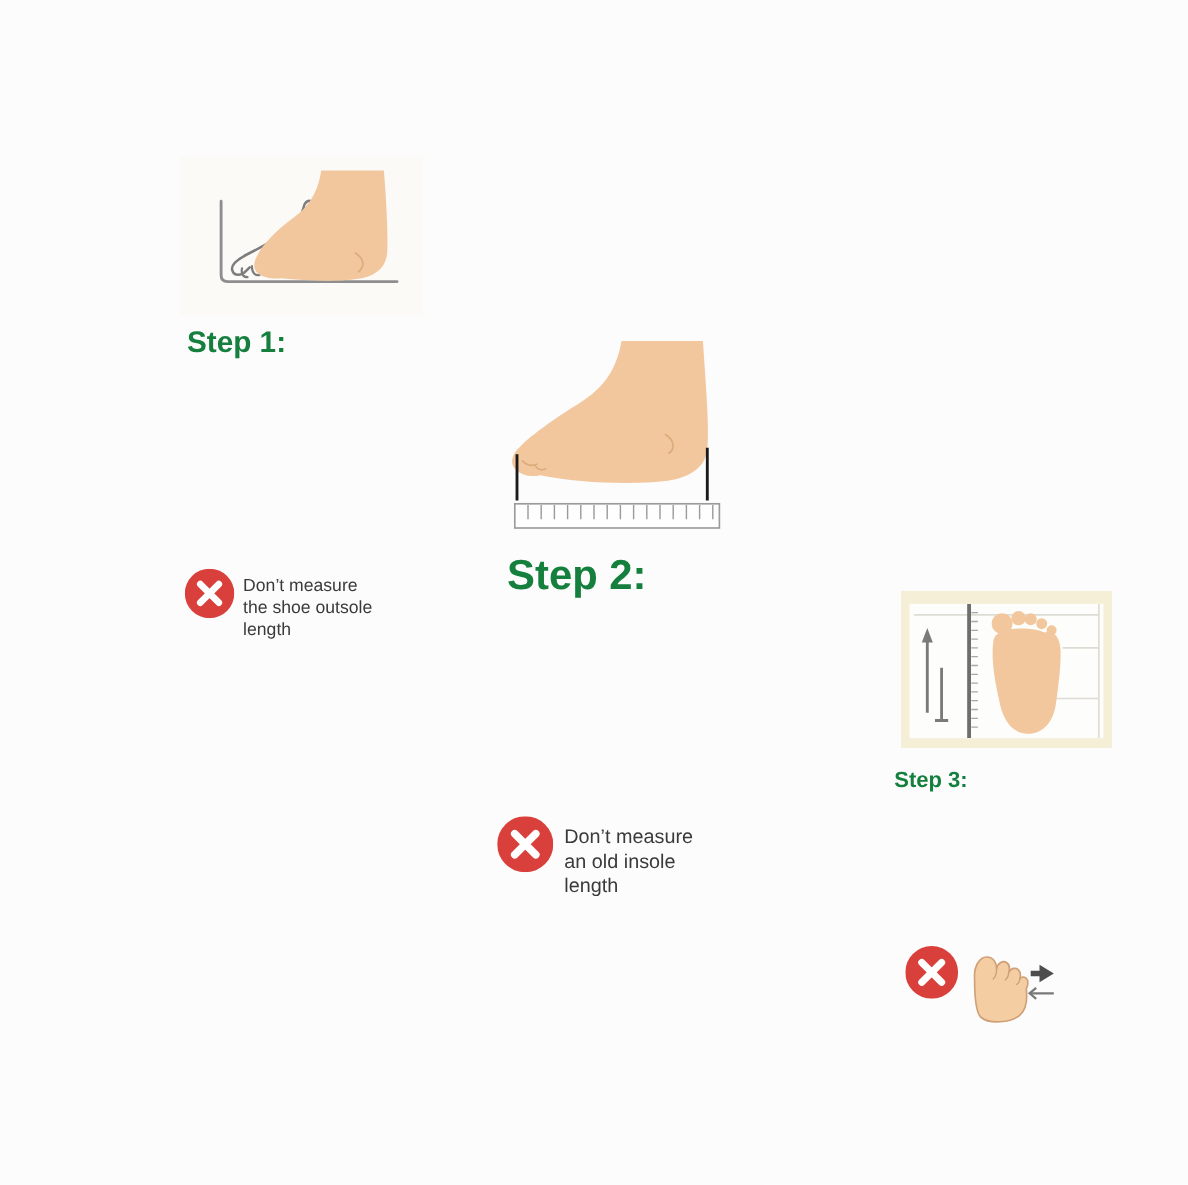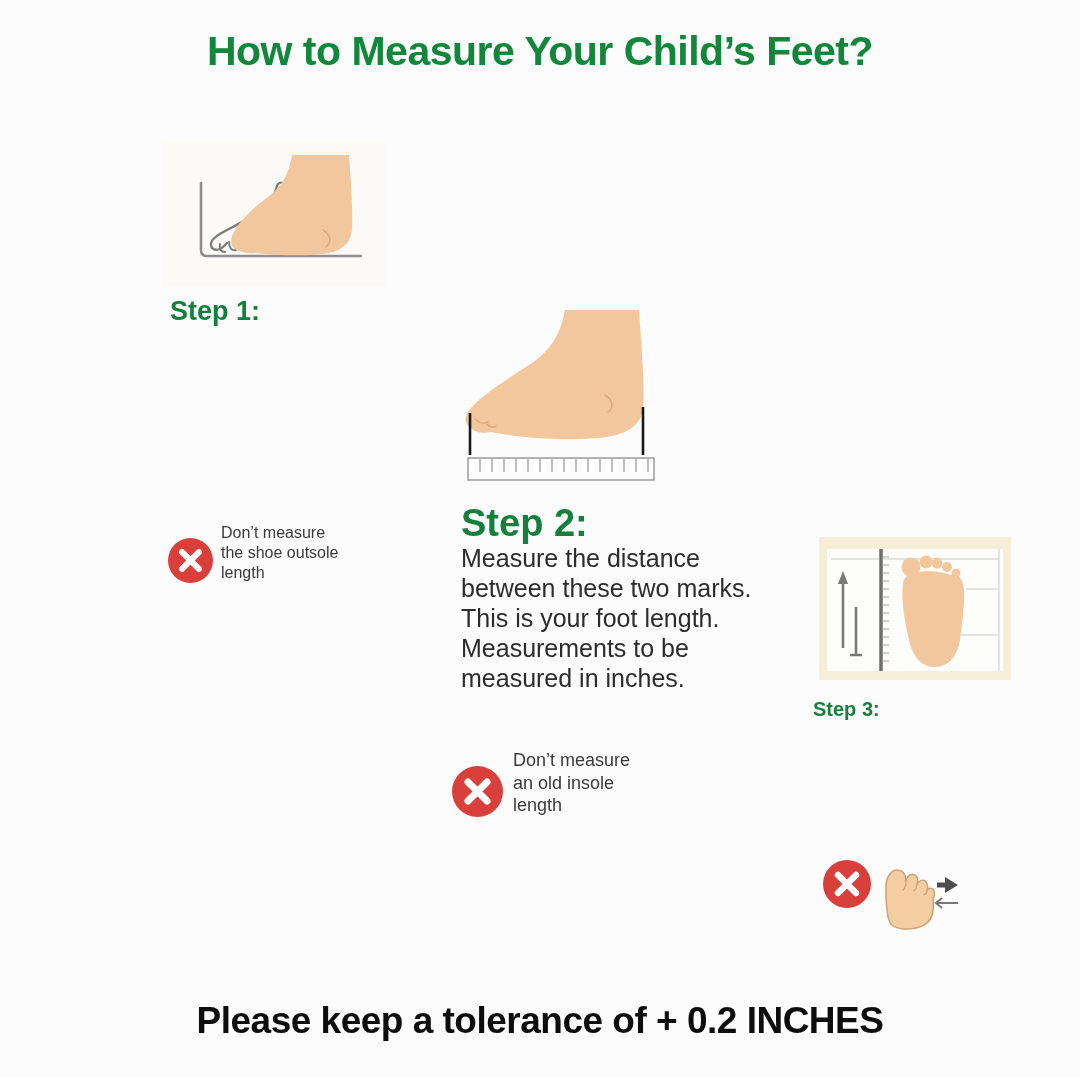--- a/index.html
+++ b/index.html
@@ -20,40 +20,39 @@
   .h1pos { left:170px; top:296px; font-size:27px; }
   .h2pos { left:461px; top:502px; font-size:38px; }
   .h3pos { left:813px; top:698px; font-size:20px; }
   .b1pos  { left:170px; top:335px; font-size:24px; line-height:29.5px; }
   .b1bpos { left:170px; top:424px; font-size:24px; line-height:29.5px; }
   .b2pos  { left:461px; top:543px; font-size:25px; line-height:30px; }
   .b3pos  { left:783px; top:740px; font-size:25px; line-height:31px; }
   .illus1 { left:163px; top:142px; width:222px; height:145px; }
   .illus2 { left:455px; top:303px; width:255px; height:182px; }
   .illus3 { left:819px; top:537px; width:192px; height:143px; }
-  .warning { display:flex; align-items:flex-end; }
+  .warning { display:flex; align-items:flex-start; }
   .w1pos { left:168px; top:517px; }
   .w2pos { left:452px; top:742px; }
   .wtext1 { margin-left:8px; padding-top:6px; font-size:16px; line-height:20px; color:#3a3a3a; }
   .wtext2 { margin-left:10px; padding-top:7px; font-size:18px; line-height:22.5px; color:#3a3a3a; }
   .x3 { left:823px; top:860px; }
   .footicon3 { left:879px; top:862px; }
   .footer {
     position:absolute; top:1000px; left:0; width:100%;
     text-align:center; font-size:37px; font-weight:bold;
     letter-spacing:-0.5px; color:#0d0d0d;
   }
   svg { display:block; }
 </style>
 </head>
 <body>
 
 <div class="page">
 
-  <h1 class="title">How to Measure Your Child’s Feet?</h1>
 
   <div class="abs illus1">
     <svg width="222" height="145" viewBox="0 0 222 145">
       <rect x="0" y="0" width="222" height="145" fill="#fbfaf7"></rect>
       <path d="M38 41 L38 108 Q38 114 44 114 L198 114" stroke="#8e8e8e" stroke-width="2.6" fill="none" stroke-linecap="round"></path>
       <path d="M121 42 C118 39 114 41 113 47 C110 60 96 72 64 88 C54 93 47 98 48 103 C49 109 56 109 60 105 L64 101" stroke="#7d7d7d" stroke-width="2.3" fill="none" stroke-linecap="round"></path>
       <path d="M57 102 C56 107 58 110 62 110 M66 100 C66 106 69 109 73 108" stroke="#7d7d7d" stroke-width="2" fill="none" stroke-linecap="round"></path>
       <path d="M129 13 C126 34 117 47 101 58 C88 68 76 80 71 90 C67 97 67 103 72 107 C77 110 85 112 92 111 C120 114 150 114 166 111 C180 108 188 100 189 88 C190 70 188 38 186 13 Z" fill="#f2c79d"></path>
       <path d="M160 88 C168 93 169 100 163 105" stroke="#dcab7c" stroke-width="1.5" fill="none" stroke-linecap="round"></path>
     </svg>
@@ -76,25 +75,20 @@
       <path d="M110 7 C106 30 96 48 74 62 C52 76 28 92 18 103 C10 110 8 119 14 124 C19 129 28 131 36 129 C70 136 120 138 152 134 C172 131 186 122 188 106 C190 88 187 50 184 7 Z" fill="#f2c79d"></path>
       <path d="M20 116 C24 120 29 121 33 119 M32 121 C34 124 38 125 41 123" stroke="#dcab7c" stroke-width="1.5" fill="none" stroke-linecap="round"></path>
       <path d="M150 92 C158 97 159 105 153 109" stroke="#dcab7c" stroke-width="1.5" fill="none" stroke-linecap="round"></path>
       <path d="M15 110 L15 152 M188 104 L188 152" stroke="#1a1a1a" stroke-width="2.6"></path>
       <rect x="13" y="155" width="186" height="22" fill="#fefefe" stroke="#9b9b9b" stroke-width="1.5"></rect>
       <path d="M25 156 V169 M37 156 V169 M49 156 V169 M61 156 V169 M73 156 V169 M85 156 V169 M97 156 V169 M109 156 V169 M121 156 V169 M133 156 V169 M145 156 V169 M157 156 V169 M169 156 V169 M181 156 V169 M193 156 V169" stroke="#9b9b9b" stroke-width="1.3"></path>
     </svg>
   </div>
 
   <div class="abs step-heading h2pos">Step 2:</div>
-  <div class="abs pre b2pos">Measure the distance
-between these two marks.
-This is your foot length.
-Measurements to be
-measured in inches.</div>
 
   <div class="abs warning w2pos">
     <svg width="51" height="51" viewBox="0 0 48 48">
       <circle cx="24" cy="24" r="24" fill="#d9403b"></circle>
       <path d="M15 15 L33 33 M33 15 L15 33" stroke="#ffffff" stroke-width="6.5" stroke-linecap="round"></path>
     </svg>
     <div class="pre wtext2">Don’t measure
 an old insole
 length</div>
   </div>
@@ -138,15 +132,14 @@
         <path d="M58 23 L68 23" stroke="#4d4d4d" stroke-width="5"></path>
         <path d="M66 15 L79 23 L66 31 Z" fill="#4d4d4d"></path>
       </g>
       <g>
         <path d="M58 41 L79 41" stroke="#787878" stroke-width="2"></path>
         <path d="M63 36 L57 41 L63 46" stroke="#787878" stroke-width="2" fill="none"></path>
       </g>
     </svg>
   </div>
 
-  <div class="footer">Please keep a tolerance of + 0.2 INCHES</div>
 
 </div>
 
 </body></html>

